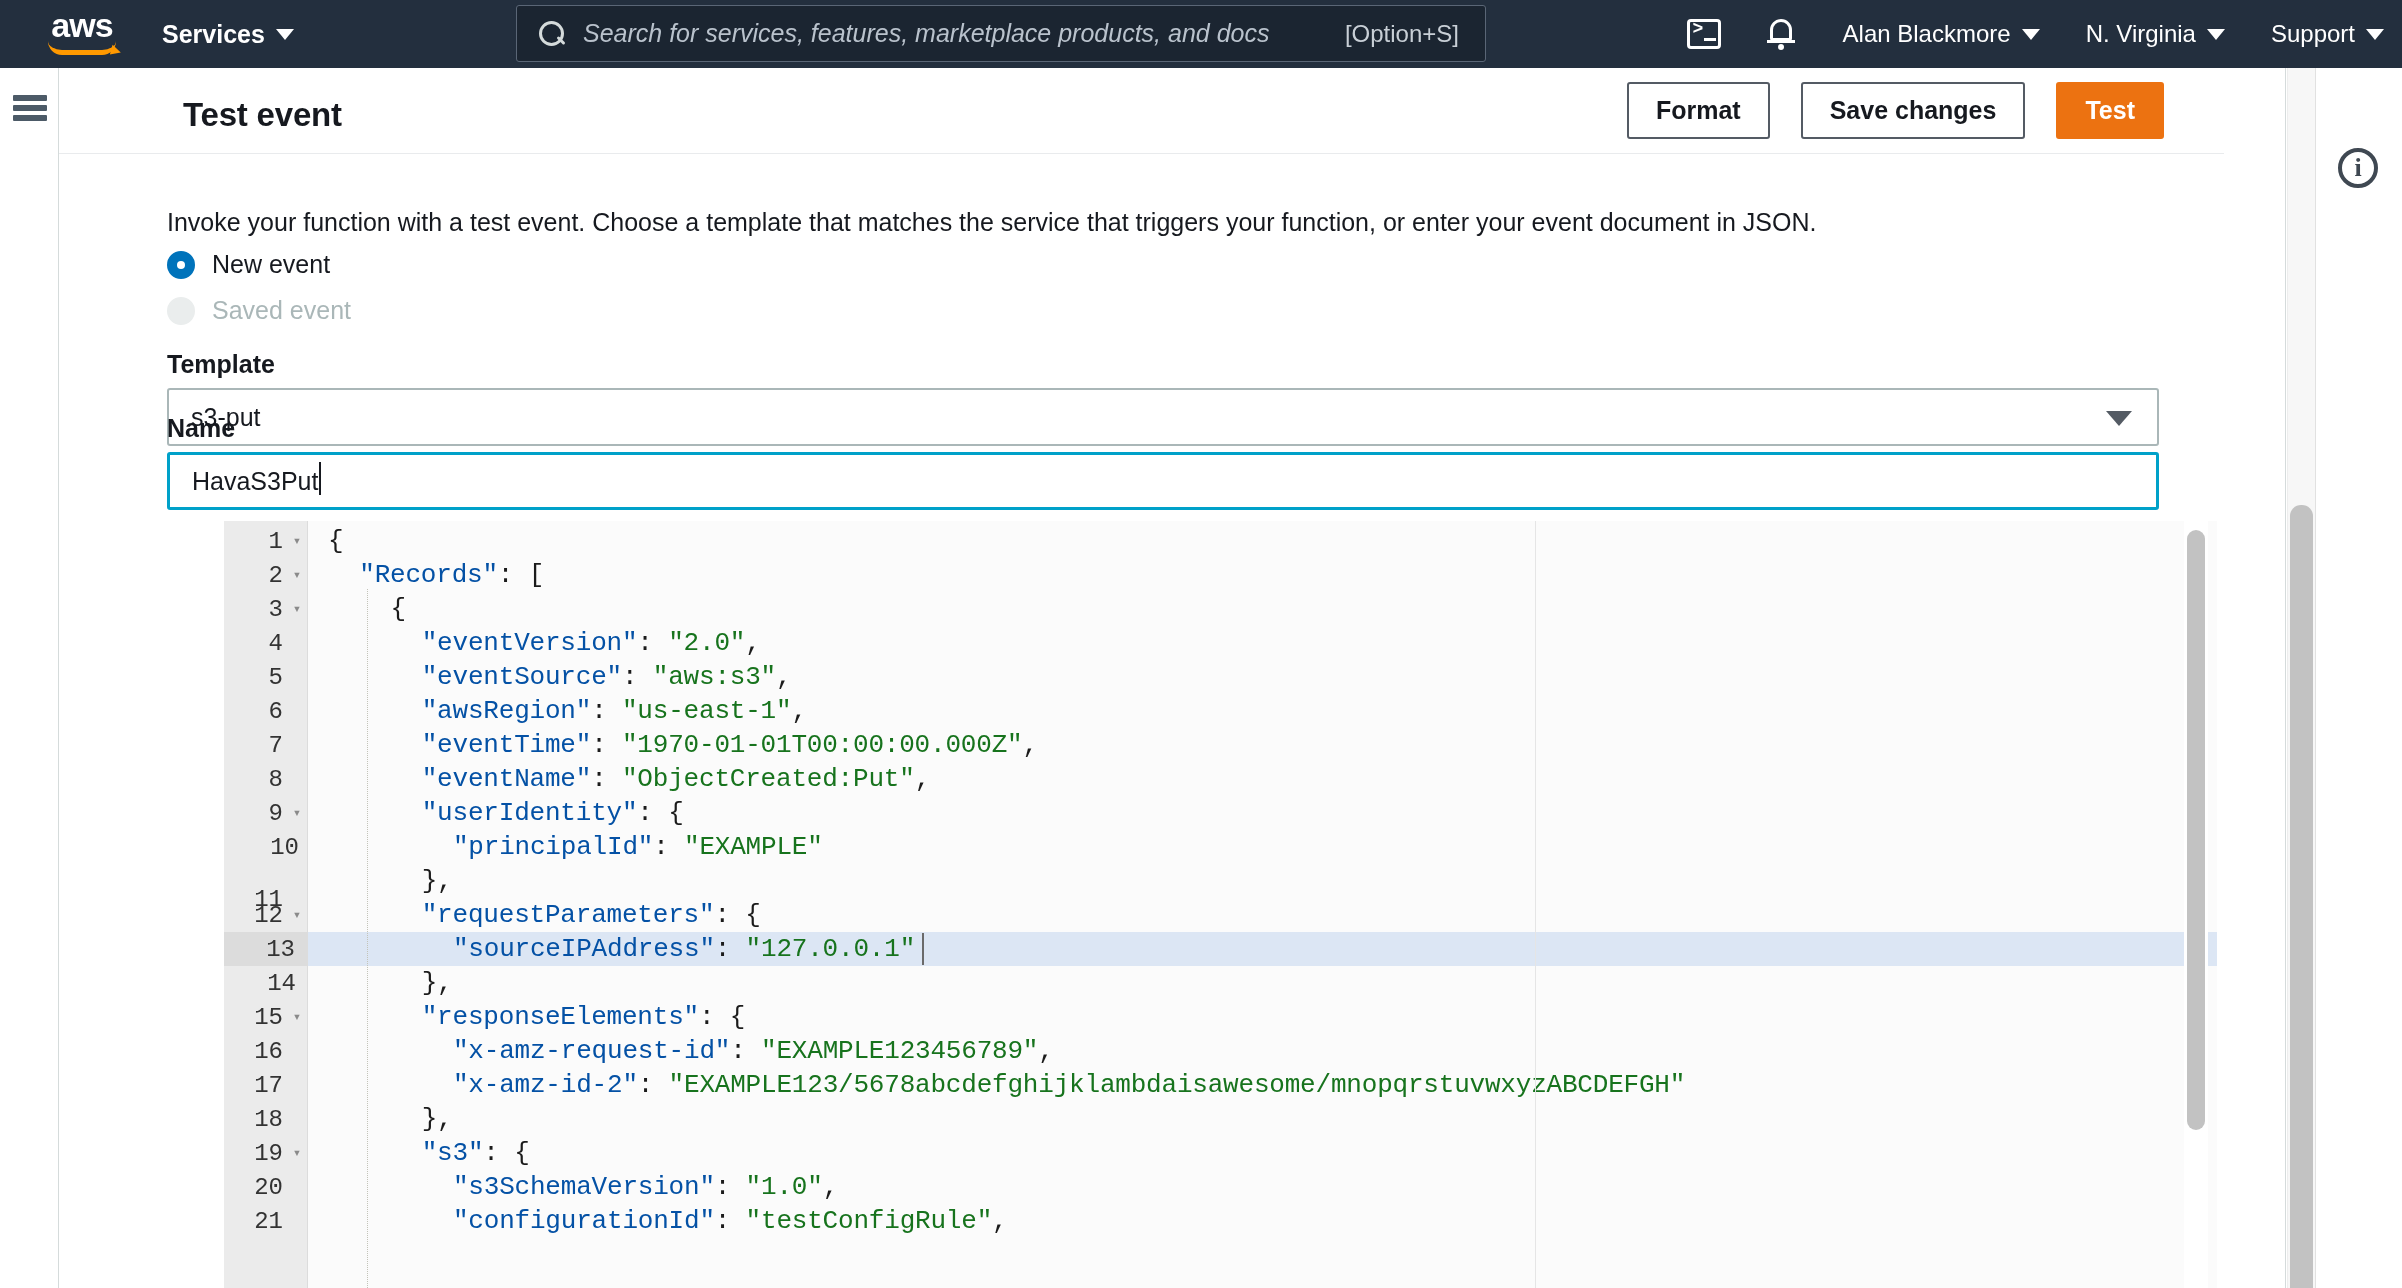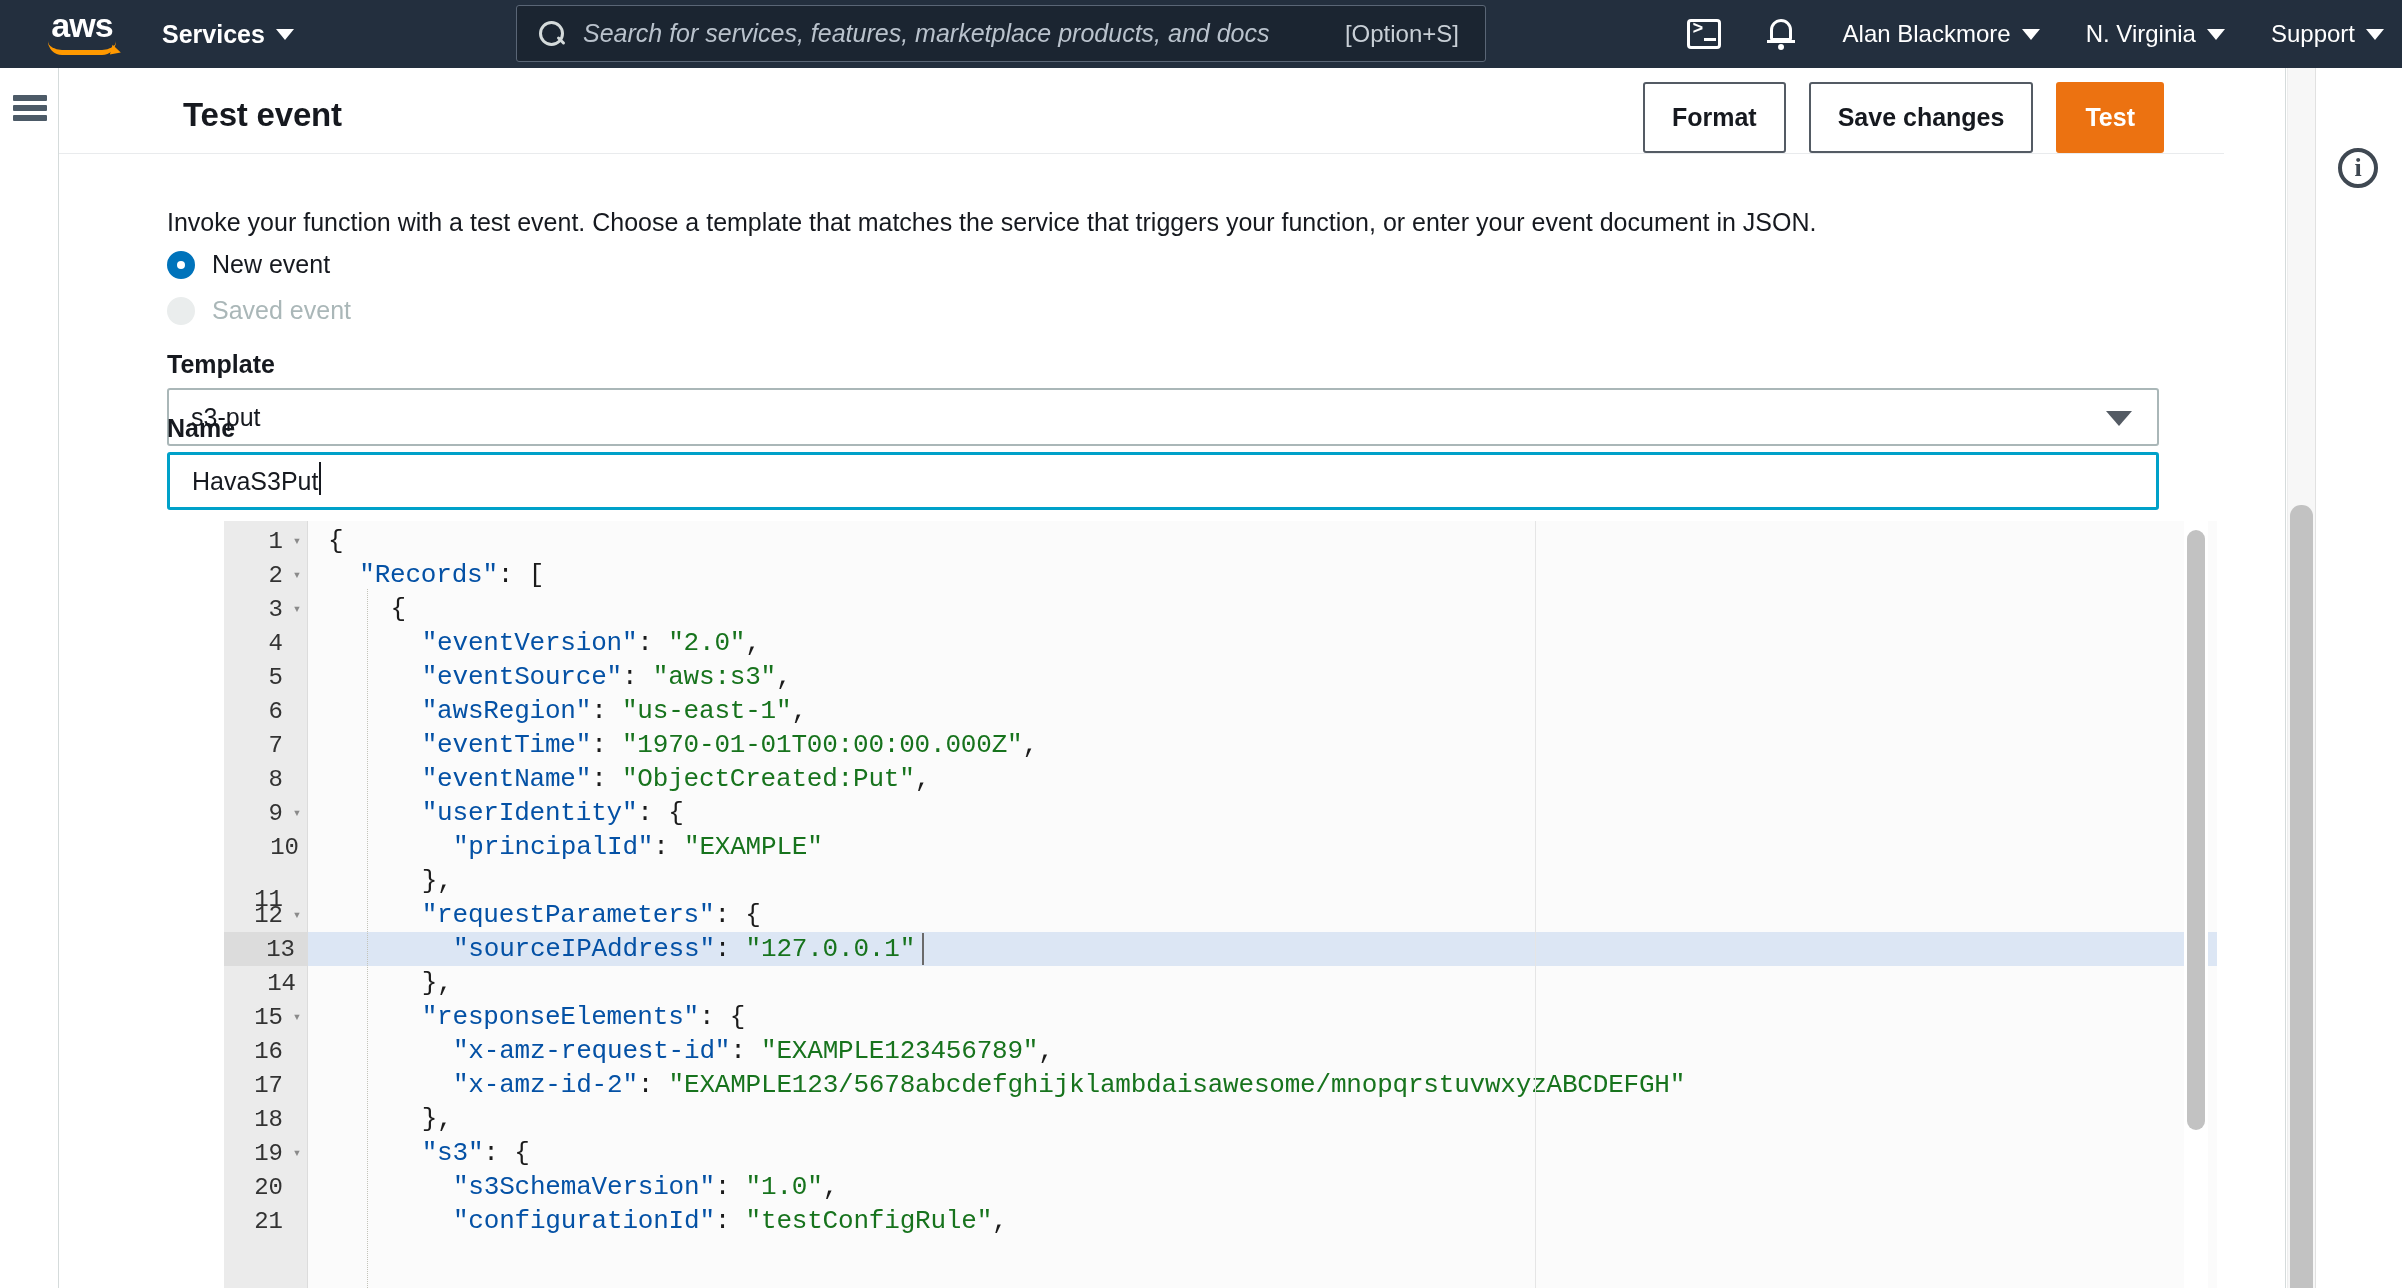--- a/index.html
+++ b/index.html
@@ -150,25 +150,26 @@
   #page-title {
     position: absolute; left: 124px; top: 28px;
     font-size: 33px; font-weight: 700; color: #16191f;
     letter-spacing: -0.2px;
   }
   #head-actions {
     position: absolute; right: 60px; top: 14px;
     display: flex; gap: 23px; align-items: center;
   }
   .btn {
-    height: 71px; padding: 0 27px;
+    height: 57px; padding: 0 27px;
     font-size: 25px; font-weight: 700;
     border-radius: 3px; cursor: pointer;
     display: flex; align-items: center; justify-content: center;
     white-space: nowrap;
+    margin-left: 8px;
   }
   .btn-normal {
     background: #ffffff; color: #16191f; border: 2px solid #545b64;
   }
   .btn-primary {
     background: #ec7211; color: #ffffff; border: 2px solid #ec7211;
   }
 
   
   #form-body { position: relative; padding-left: 108px; padding-top: 0; }

